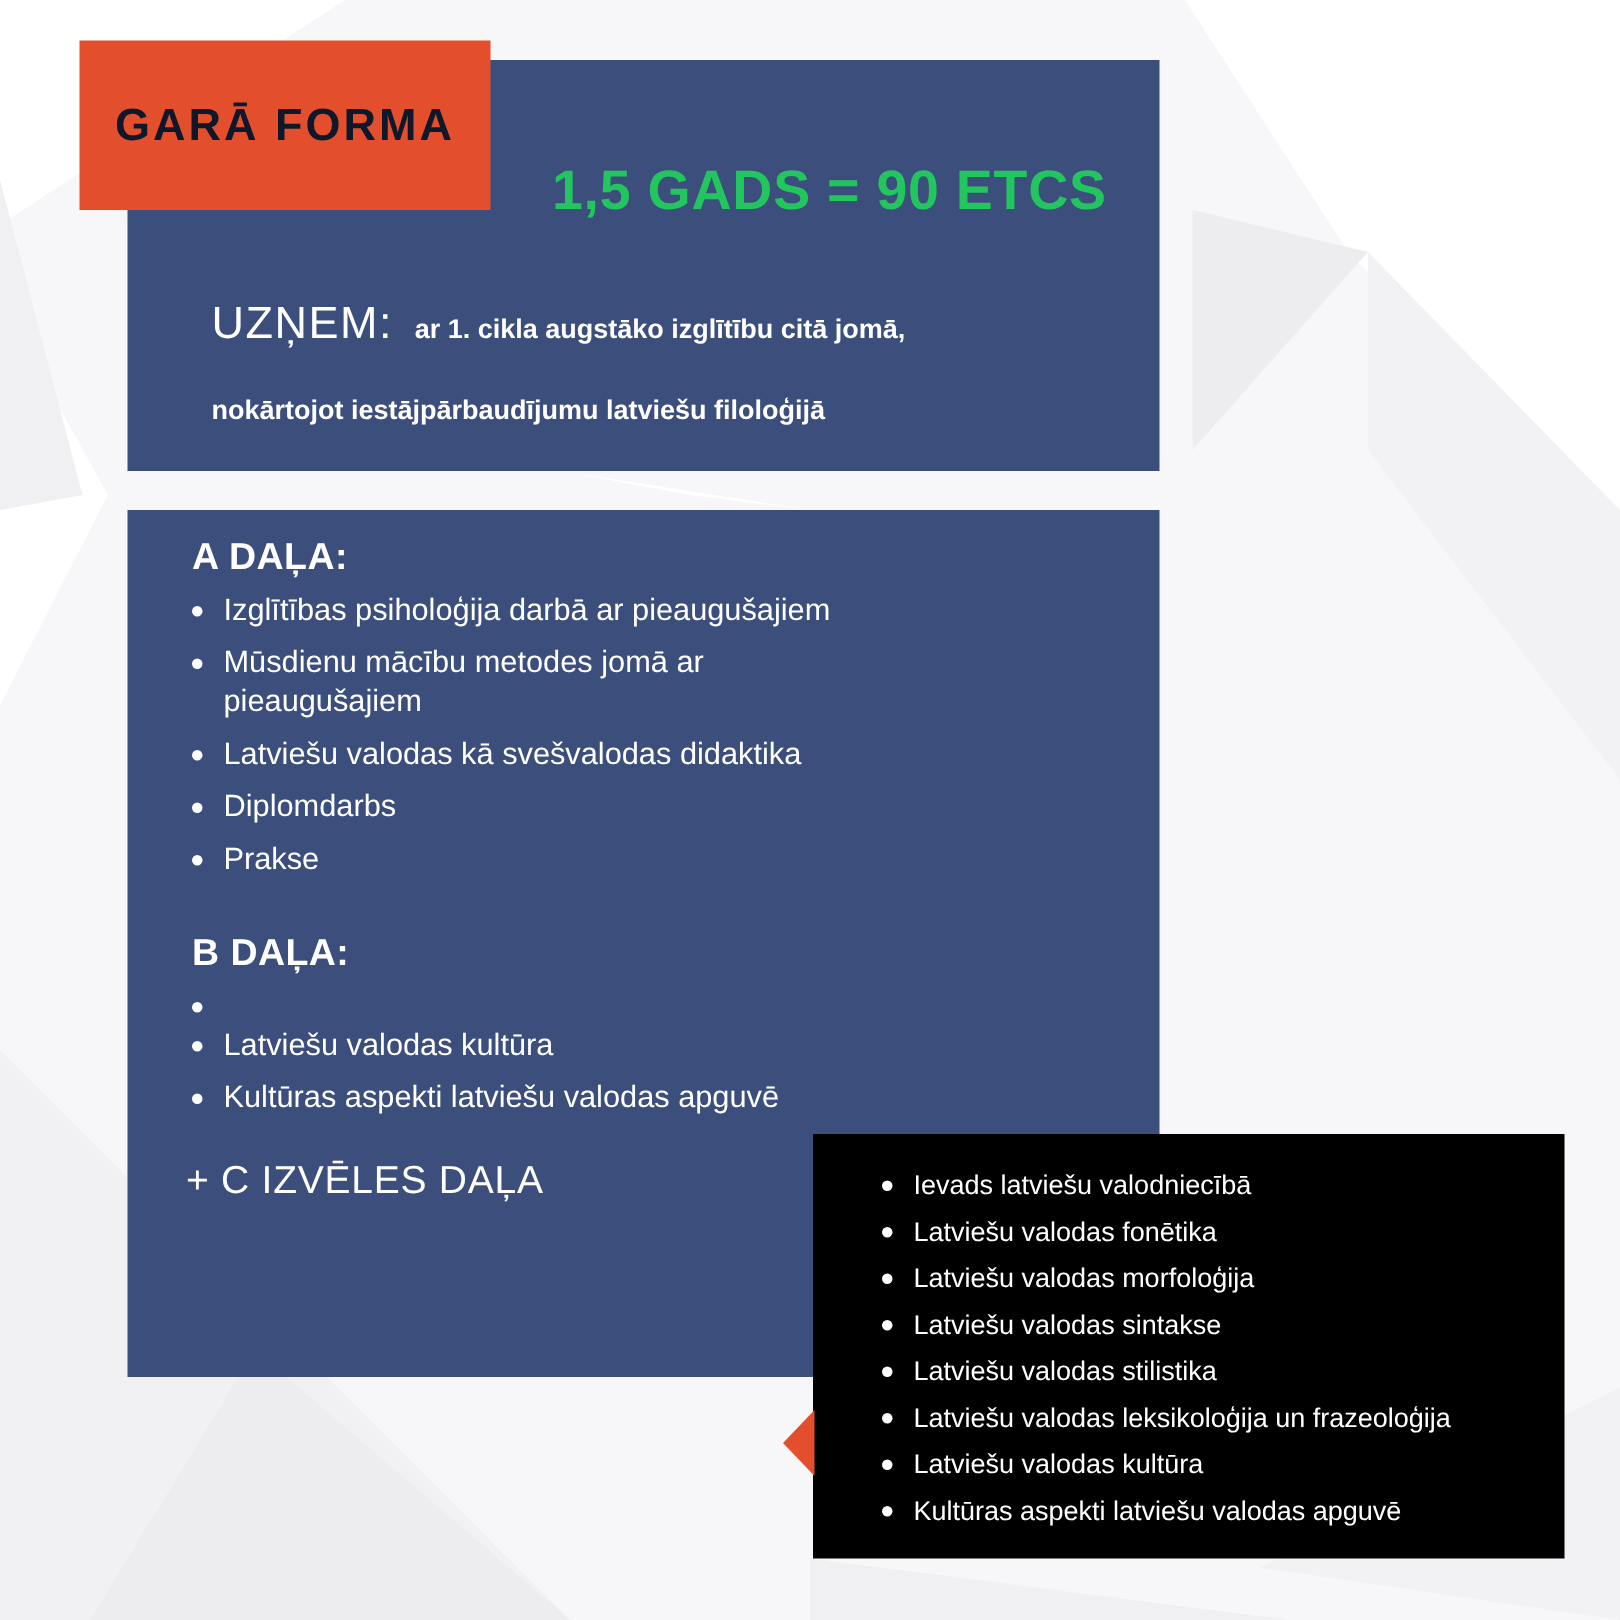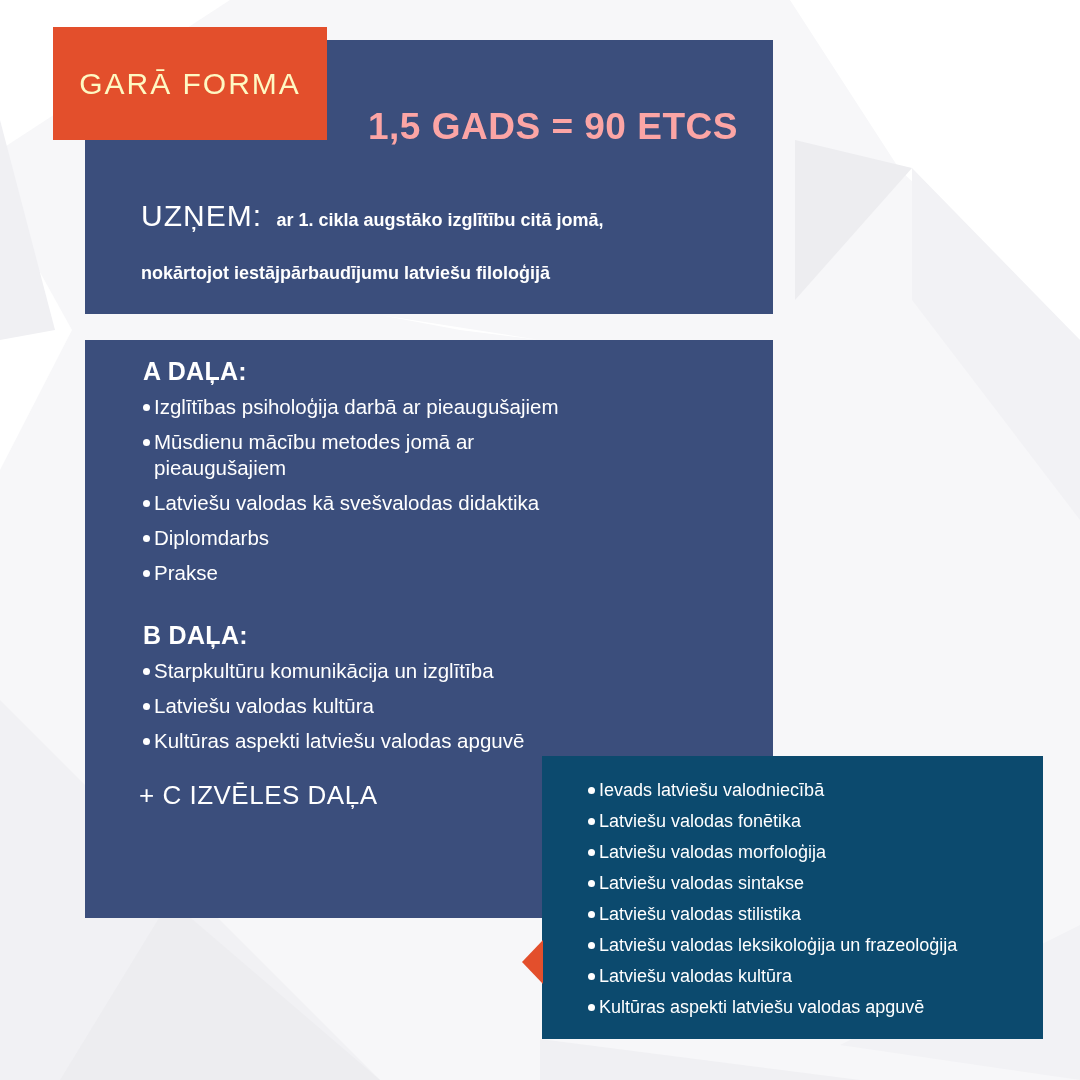--- a/index.html
+++ b/index.html
@@ -20,33 +20,33 @@
   }
   
   .badge {
     position: absolute; left: 53px; top: 27px;
     width: 274px; height: 113px;
     background: #e34f2c;
     display: flex; align-items: center; justify-content: center;
     z-index: 3;
   }
   .badge span {
-    color: #fef9c3; font-weight: 400;
+    color: #0f172a; font-weight: 700;
     font-size: 30px; letter-spacing: 2px;
   }
   
   .top-box {
     position: absolute; left: 85px; top: 40px;
     width: 688px; height: 274px;
     background: #3b4e7c;
     z-index: 2;
   }
   .duration {
     position: absolute; left: 283px; top: 66px;
-    color: #fca5a5; font-weight: 700;
+    color: #22c55e; font-weight: 700;
     font-size: 37px; letter-spacing: 0.5px;
     white-space: nowrap;
   }
   .admission {
     position: absolute; left: 56px; top: 150px;
     width: 600px; margin: 0;
     color: #ffffff; line-height: 52px;
   }
   .adm-label {
     font-size: 30px; font-weight: 400; letter-spacing: 1px;
@@ -55,53 +55,53 @@
   .adm-body {
     font-size: 18px; font-weight: 700;
     white-space: pre-line;
   }
   
   .main-box {
     position: absolute; left: 85px; top: 340px;
     width: 688px; height: 578px;
     background: #3b4e7c;
     box-sizing: border-box;
-    padding: 16px 34px 0 58px;
+    padding: 16px 34px 0 43px;
     color: #ffffff;
     z-index: 1;
   }
   .section-title {
     margin: 0 0 8px 0;
     font-size: 25px; font-weight: 700; letter-spacing: 0.3px;
     line-height: 30px;
   }
   .section-title.b { margin-top: 34px; }
   ul.bullets {
     list-style: none; margin: 0; padding: 0;
     display: flex; flex-direction: column; gap: 9px;
   }
-  ul.bullets li { display: flex; gap: 4px; }
+  ul.bullets li { display: flex; gap: 14px; }
   .dot {
     flex: 0 0 auto;
     width: 7px; height: 7px; border-radius: 50%;
     background: #ffffff; margin-top: 10px;
   }
   .li-text {
     font-size: 20.5px; line-height: 26px;
     white-space: pre-line;
   }
   .c-label {
     margin-top: 26px; margin-left: -4px;
     font-size: 26px; font-weight: 400; letter-spacing: 0.5px;
   }
   
   .electives {
     position: absolute; left: 542px; top: 756px;
     width: 501px; height: 283px;
-    background: #0c4a6e;
+    background: #000000;
     box-sizing: border-box;
     padding: 20px 20px 0 46px;
     color: #ffffff;
     z-index: 4;
   }
   .electives ul.bullets { gap: 3px; }
   .electives .li-text { font-size: 18px; line-height: 28px; }
   .electives .dot { margin-top: 11px; }
   .pointer {
     position: absolute; left: -20px; top: 184px;
@@ -166,21 +166,20 @@
       <li>
         <span class="dot"></span>
         <span class="li-text">Prakse</span>
       </li>
     </ul>
 
     <h2 class="section-title b">B DAĻA:</h2>
     <ul class="bullets">
       <li>
         <span class="dot"></span>
-        <span class="li-text">Starpkultūru komunikācija un izglītība</span>
       </li>
       <li>
         <span class="dot"></span>
         <span class="li-text">Latviešu valodas kultūra</span>
       </li>
       <li>
         <span class="dot"></span>
         <span class="li-text">Kultūras aspekti latviešu valodas apguvē</span>
       </li>
     </ul>

